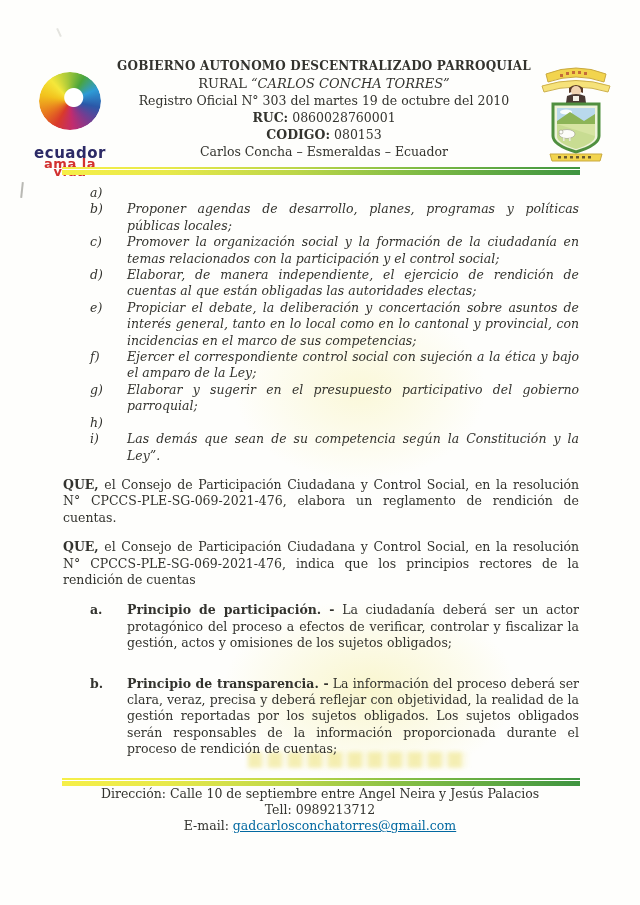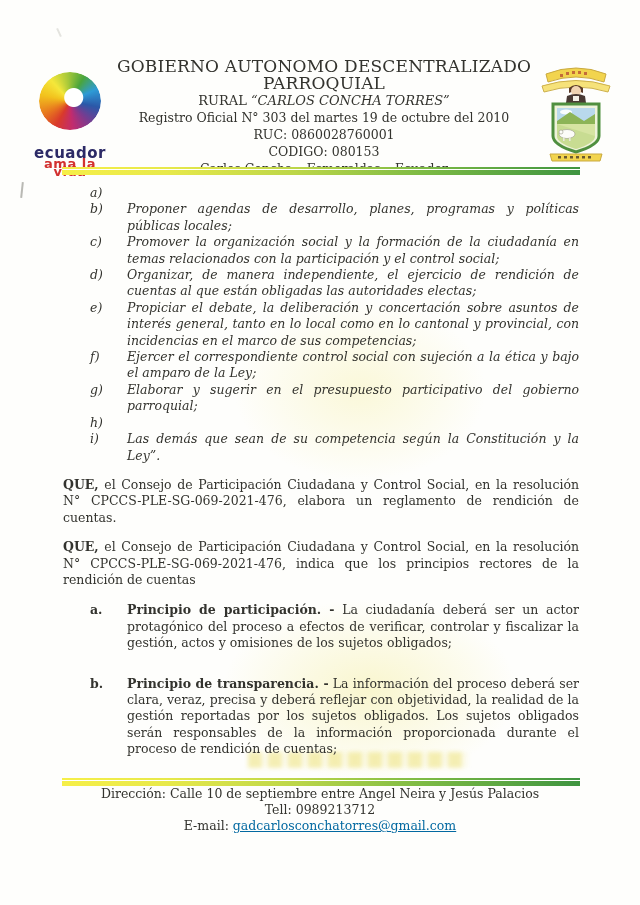--- a/index.html
+++ b/index.html
@@ -36,26 +36,26 @@
       conic-gradient(from 210deg,
         #d93a2b,#e87c1e,#f2c21d,#f5e73a,#a8c93a,#4aa53c,
         #2e9bd6,#2b58a8,#7a3b8f,#c22b6e,#d93a2b);
     -webkit-mask:radial-gradient(circle,#000 98%,transparent 100%);
   }
   .logo-word{font-family:"DejaVu Sans",sans-serif;font-weight:bold;
     font-size:15px;line-height:14px;color:#2c2a66;letter-spacing:.5px;margin-top:16px;}
   .logo-tag{font-family:"DejaVu Sans",sans-serif;font-size:13px;line-height:8px;
     color:#d23130;font-weight:bold;letter-spacing:.5px;}
   .header-text{flex:1;text-align:center;padding:0 4px;}
-  .h-line1{font-size:17px;font-weight:normal;line-height:17px;letter-spacing:.2px;}
+  .h-line1{font-size:12px;font-weight:bold;line-height:17px;letter-spacing:.2px;}
   .h-line2{font-size:13px;font-weight:normal;line-height:17px;}
   .h-line2 .q{font-style:italic;}
   .h-line3{font-size:12.5px;line-height:17px;}
   .h-kv{font-size:12.5px;line-height:17px;}
-  .h-kv b{font-weight:normal;}
+  .h-kv b{font-weight:bold;}
   .h-loc{font-size:12.5px;line-height:17px;}
   .crest{width:80px;flex:none;text-align:center;}
 
   
   .bar{height:8px;
     background:
       linear-gradient(180deg,
         rgba(255,255,255,0) 0 2px, #ffffff 2px 3px,
         rgba(255,255,255,0) 3px 8px),
       linear-gradient(90deg,#f6ef48 0%,#e8e94a 20%,#bcd648 45%,#7cba44 70%,#3e9440 100%);}
@@ -161,21 +161,21 @@
     <div class="li">
       <span class="lbl"><span>b)</span></span>
       <div class="txt">Proponer agendas de desarrollo, planes, programas y políticas públicas locales;</div>
     </div>
     <div class="li">
       <span class="lbl"><span>c)</span></span>
       <div class="txt">Promover la organización social y la formación de la ciudadanía en temas relacionados con la participación y el control social;</div>
     </div>
     <div class="li">
       <span class="lbl"><span>d)</span></span>
-      <div class="txt">Organizar, de manera independiente, el ejercicio de rendición de cuentas al que están obligadas las autoridades electas;</div>
+      <div class="txt">Elaborar, de manera independiente, el ejercicio de rendición de cuentas al que están obligadas las autoridades electas;</div>
     </div>
     <div class="li">
       <span class="lbl"><span>e)</span></span>
       <div class="txt">Propiciar el debate, la deliberación y concertación sobre asuntos de interés general, tanto en lo local como en lo cantonal y provincial, con incidencias en el marco de sus competencias;</div>
     </div>
     <div class="li">
       <span class="lbl"><span>f)</span></span>
       <div class="txt">Ejercer el correspondiente control social con sujeción a la ética y bajo el amparo de la Ley;</div>
     </div>
     <div class="li">

